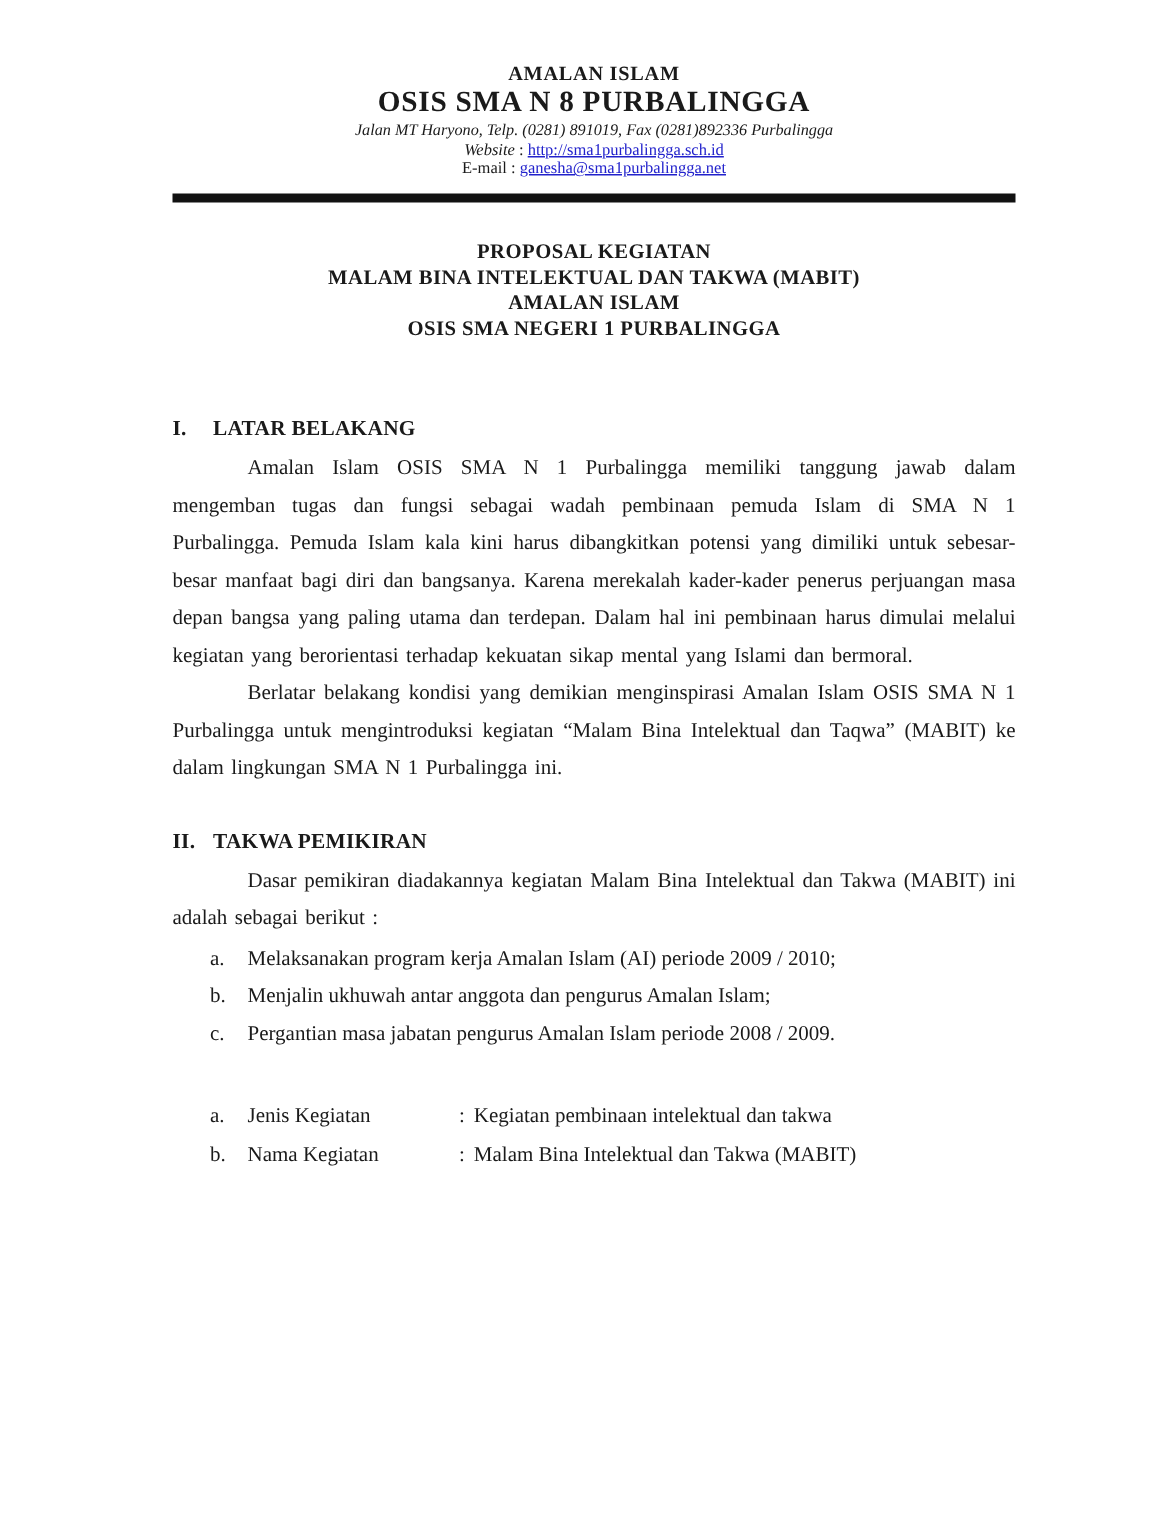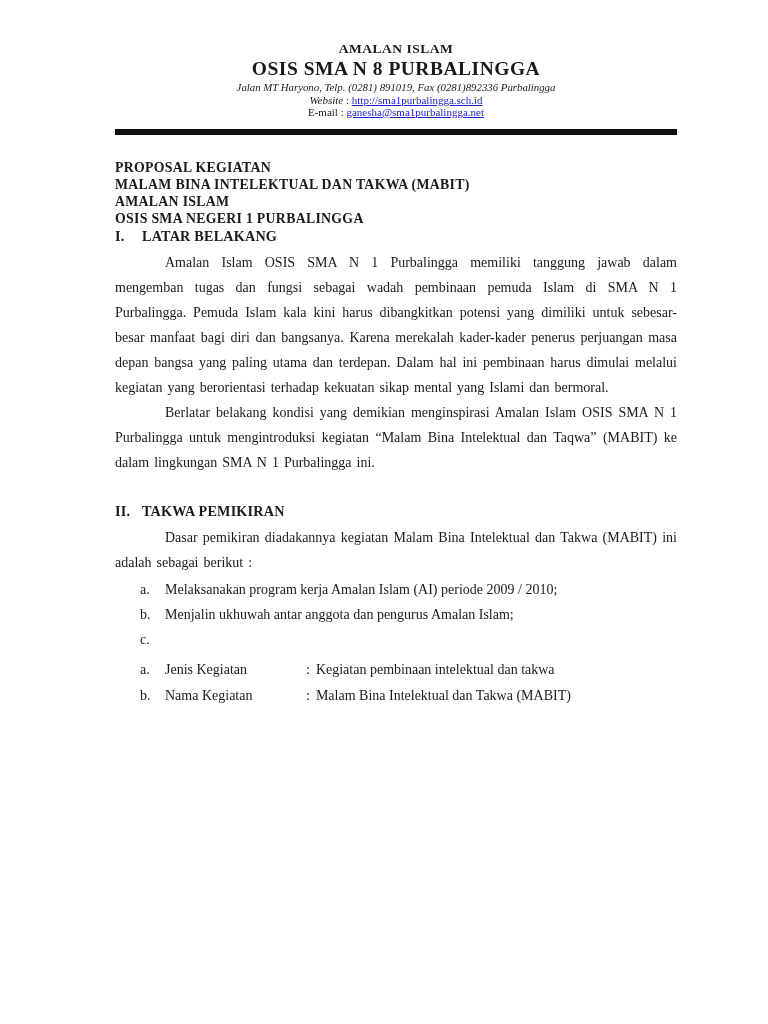--- a/index.html
+++ b/index.html
@@ -53,32 +53,32 @@
   .website-label {
     font-style: italic;
   }
   .header-rule {
     height: 6px;
     background: #111111;
     margin-top: 11px;
   }
   
   .doc-title {
-    text-align: left;
+    text-align: center;
     margin-top: 24px;
     font-weight: bold;
     font-size: 13.8px;
     line-height: 17px;
     letter-spacing: 0.3px;
   }
   
   .section {
     margin-top: 0;
   }
-  .section-1 { }
+  .section-1 { margin-top: 50px; }
   .section-2 { margin-top: 27px; }
   .section-3 { margin-top: 30px; }
   .section-heading {
     font-weight: bold;
     font-size: 14.2px;
     line-height: 18px;
     letter-spacing: 0.2px;
     margin-bottom: 5px;
   }
   .section-num {
@@ -152,21 +152,21 @@
     <p class="para">Amalan Islam OSIS SMA N 1 Purbalingga memiliki tanggung jawab dalam mengemban tugas dan fungsi sebagai wadah pembinaan pemuda Islam di SMA N 1 Purbalingga.  Pemuda Islam kala kini harus dibangkitkan potensi yang dimiliki untuk sebesar-besar manfaat bagi diri dan bangsanya. Karena merekalah kader-kader penerus perjuangan masa depan bangsa yang paling utama dan terdepan.  Dalam hal ini pembinaan harus dimulai melalui kegiatan yang berorientasi terhadap kekuatan sikap mental yang Islami dan bermoral.</p>
     <p class="para">Berlatar belakang kondisi yang demikian menginspirasi Amalan Islam OSIS SMA N 1 Purbalingga untuk mengintroduksi kegiatan “Malam Bina Intelektual dan Taqwa” (MABIT) ke dalam lingkungan SMA N 1 Purbalingga ini.</p>
   </section>
 
   <section class="section section-2">
     <div class="section-heading"><span class="section-num">II.</span><span>TAKWA PEMIKIRAN</span></div>
     <p class="para">Dasar pemikiran diadakannya kegiatan Malam Bina Intelektual dan Takwa (MABIT) ini adalah sebagai berikut :</p>
     <div class="list">
       <div class="list-item"><span class="list-marker">a.</span><span>Melaksanakan program kerja Amalan Islam (AI) periode 2009 / 2010;</span></div>
       <div class="list-item"><span class="list-marker">b.</span><span>Menjalin ukhuwah antar anggota dan pengurus Amalan Islam;</span></div>
-      <div class="list-item"><span class="list-marker">c.</span></div>
+      <div class="list-item"><span class="list-marker">c.</span><span>Pergantian masa jabatan pengurus Amalan Islam periode 2008 / 2009.</span></div>
     </div>
   </section>
 
   <section class="section section-3">
     <div class="list">
       <div class="kv-row">
         <span class="list-marker">a.</span>
         <span class="kv-label">Jenis Kegiatan</span>
         <span class="kv-sep">:</span>
         <span class="kv-value">Kegiatan pembinaan intelektual dan takwa</span>

